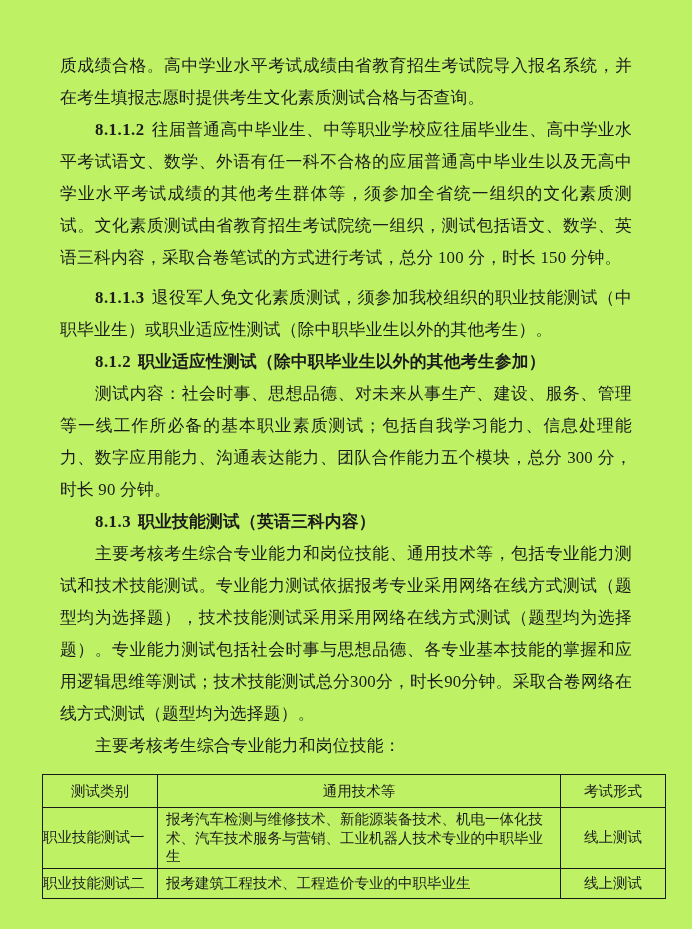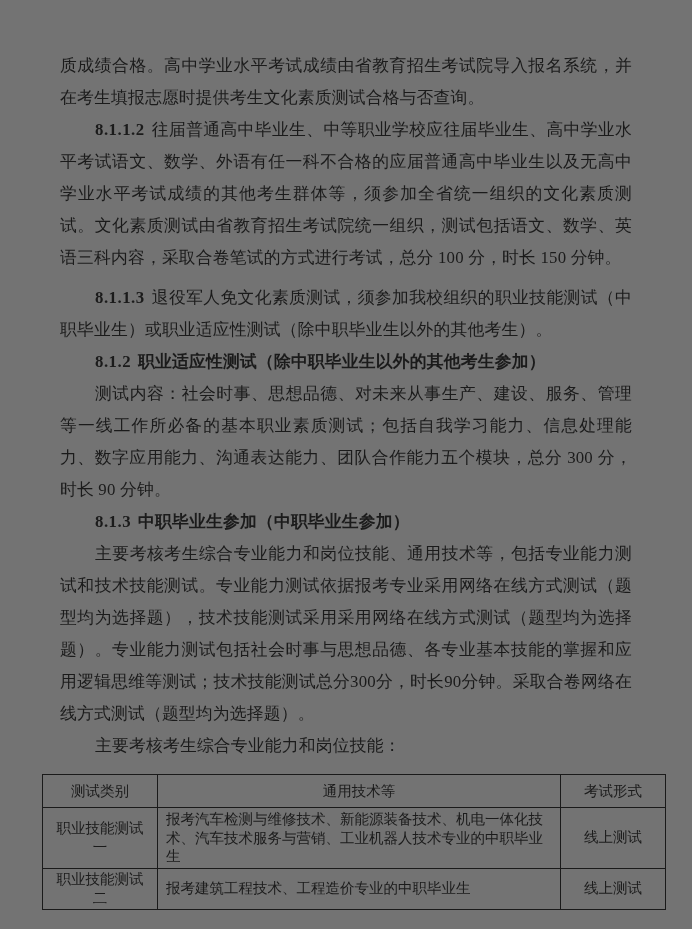--- a/index.html
+++ b/index.html
@@ -5,21 +5,21 @@
   * { margin: 0; padding: 0; box-sizing: border-box; }
   html, body { width: 692px; }
   body {
     background: #ffffff;
     font-family: "Liberation Serif", "DejaVu Serif", serif;
   }
   .page {
     position: relative;
     width: 692px;
     height: 929px;
-    background: #737373;
+    background: #bef264;
     color: #1b1b1b;
     overflow: hidden;
   }
   .content {
     padding: 50px 60px 0 60px;
   }
   .para {
     font-size: 16.8px;
     line-height: 32px;
     text-align: justify;
@@ -45,42 +45,42 @@
     font-size: 14.5px;
     color: #1b1b1b;
   }
   table.test-table th,
   table.test-table td {
     border: 1.6px solid #1a1a1a;
     font-weight: normal;
     vertical-align: middle;
   }
   th.col-head { height: 33px; text-align: center; padding: 1px 2px; }
-  td.cell-category { height: 30px; text-align: center; padding: 1px 12px; }
+  td.cell-category { height: 30px; text-align: left; padding: 1px 0; }
   td.cell-target  { text-align: left; padding: 2px 8px; line-height: 18.5px; }
   td.cell-format  { text-align: center; padding: 1px 2px; }
   tr.row-tall td { height: 38px; font-family: Liberation Serif, serif; }
 </style>
 </head>
 <body>
 
 <div class="page">
   <div class="content">
 
     <p class="para">质成绩合格。高中学业水平考试成绩由省教育招生考试院导入报名系统，并在考生填报志愿时提供考生文化素质测试合格与否查询。</p>
 
     <p class="para indent"><span class="num">8.1.1.2</span><span>往届普通高中毕业生、中等职业学校应往届毕业生、高中学业水平考试语文、数学、外语有任一科不合格的应届普通高中毕业生以及无高中学业水平考试成绩的其他考生群体等，须参加全省统一组织的文化素质测试。文化素质测试由省教育招生考试院统一组织，测试包括语文、数学、英语三科内容，采取合卷笔试的方式进行考试，总分 100 分，时长 150 分钟。</span></p>
 
     <p class="para indent space-above"><span class="num">8.1.1.3</span><span>退役军人免文化素质测试，须参加我校组织的职业技能测试（中职毕业生）或职业适应性测试（除中职毕业生以外的其他考生）。</span></p>
 
     <p class="para indent heading"><span class="num">8.1.2</span><span>职业适应性测试（除中职毕业生以外的其他考生参加）</span></p>
 
     <p class="para indent">测试内容：社会时事、思想品德、对未来从事生产、建设、服务、管理等一线工作所必备的基本职业素质测试；包括自我学习能力、信息处理能力、数字应用能力、沟通表达能力、团队合作能力五个模块，总分 300 分，时长 90 分钟。</p>
 
-    <p class="para indent heading"><span class="num">8.1.3</span><span>中职毕业生参加（中职毕业生参加）</span></p>
+    <p class="para indent heading"><span class="num">8.1.3</span><span>职业技能测试（英语三科内容）</span></p>
 
     <p class="para indent">主要考核考生综合专业能力和岗位技能、通用技术等，包括专业能力测试和技术技能测试。专业能力测试依据报考专业采用网络在线方式测试（题型均为选择题），技术技能测试采用采用网络在线方式测试（题型均为选择题）。专业能力测试包括社会时事与思想品德、各专业基本技能的掌握和应用逻辑思维等测试；技术技能测试总分300分，时长90分钟。采取合卷网络在线方式测试（题型均为选择题）。</p>
 
     <p class="para indent">主要考核考生综合专业能力和岗位技能：</p>
 
     <div class="table-wrap">
       <table class="test-table">
         <colgroup>
           <col style="width:115px">
           <col style="width:403px">

